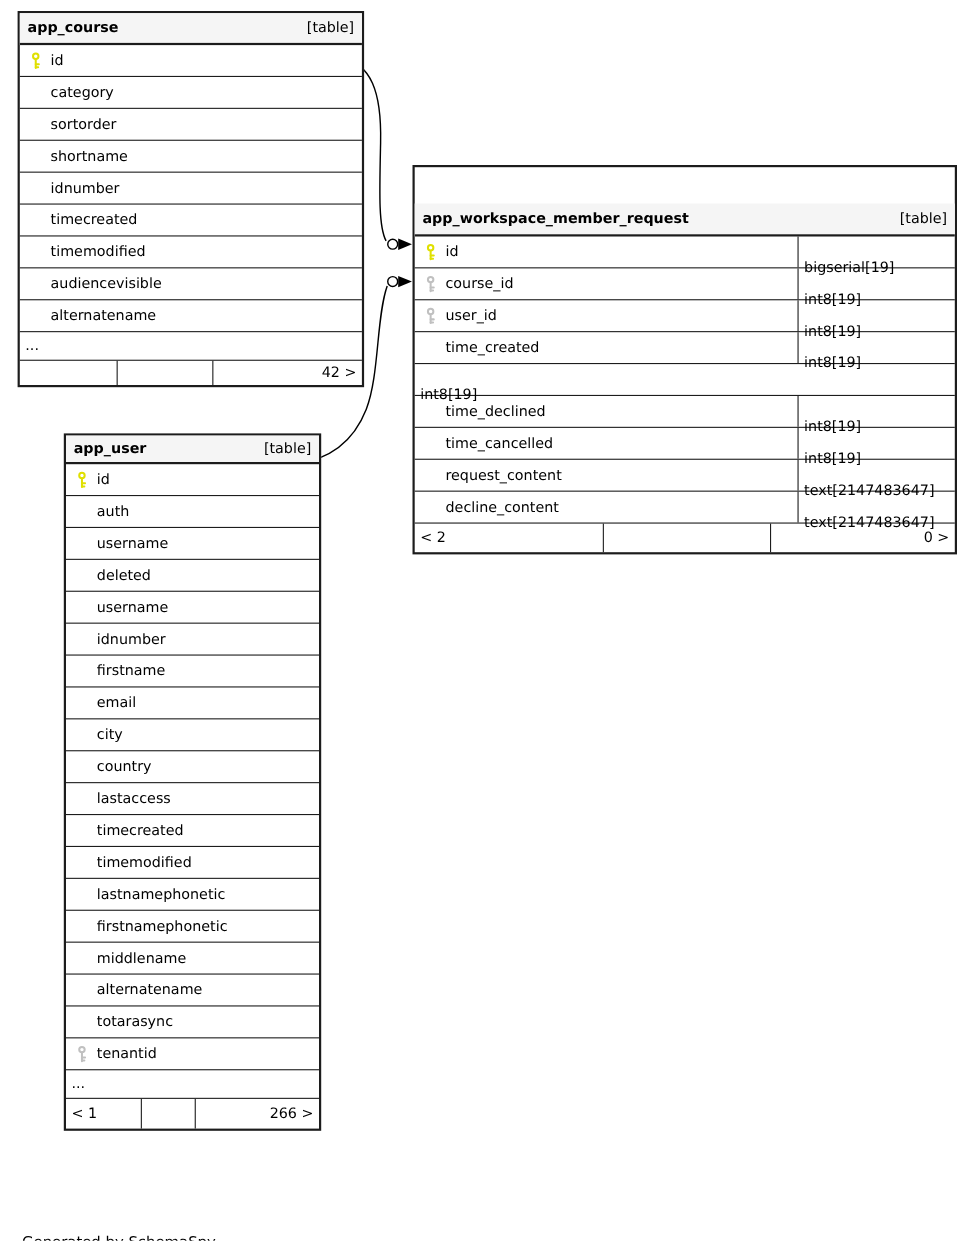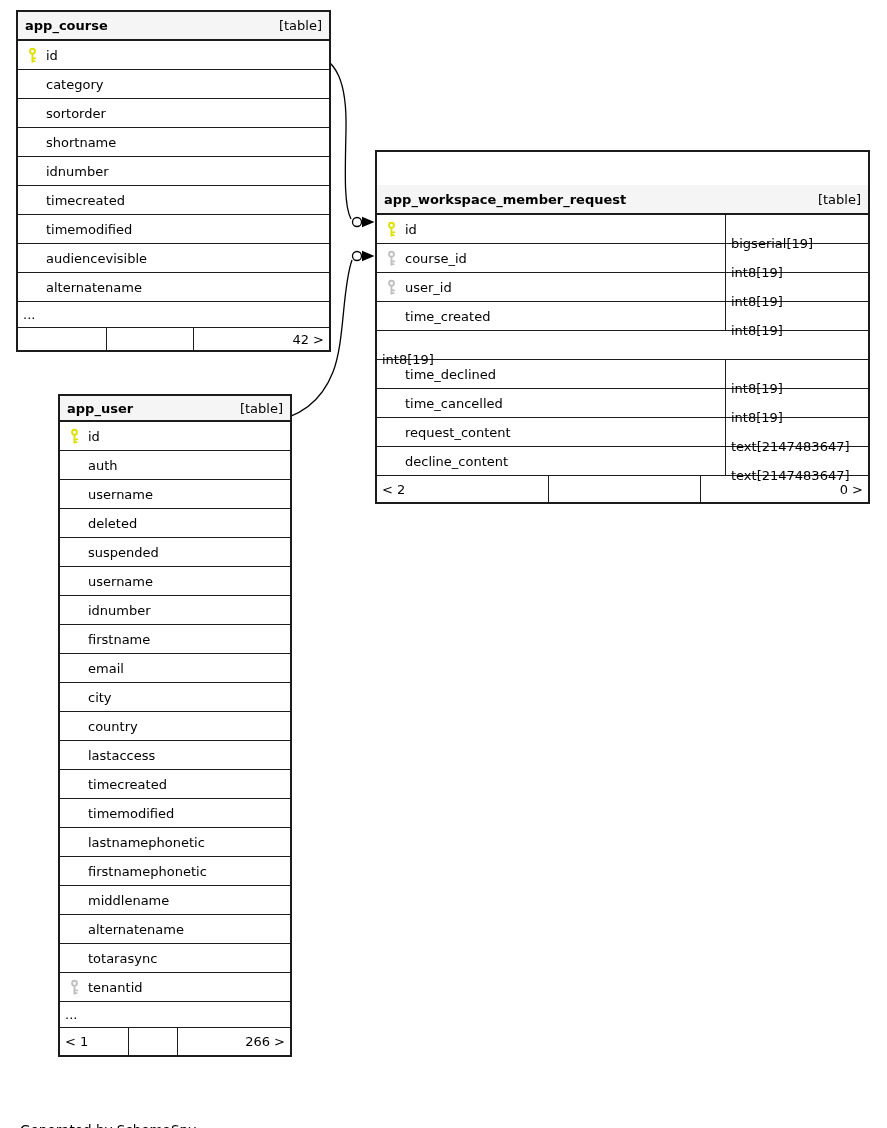--- a/index.html
+++ b/index.html
@@ -236,24 +236,20 @@
   <div class="row">
     <span class="ksp"></span>
     <span class="cname">username</span>
   </div>
   <div class="row">
     <span class="ksp"></span>
     <span class="cname">deleted</span>
   </div>
   <div class="row">
     <span class="ksp"></span>
-    <span class="cname">suspended</span>
-  </div>
-  <div class="row">
-    <span class="ksp"></span>
     <span class="cname">username</span>
   </div>
   <div class="row">
     <span class="ksp"></span>
     <span class="cname">idnumber</span>
   </div>
   <div class="row">
     <span class="ksp"></span>
     <span class="cname">firstname</span>
   </div>

